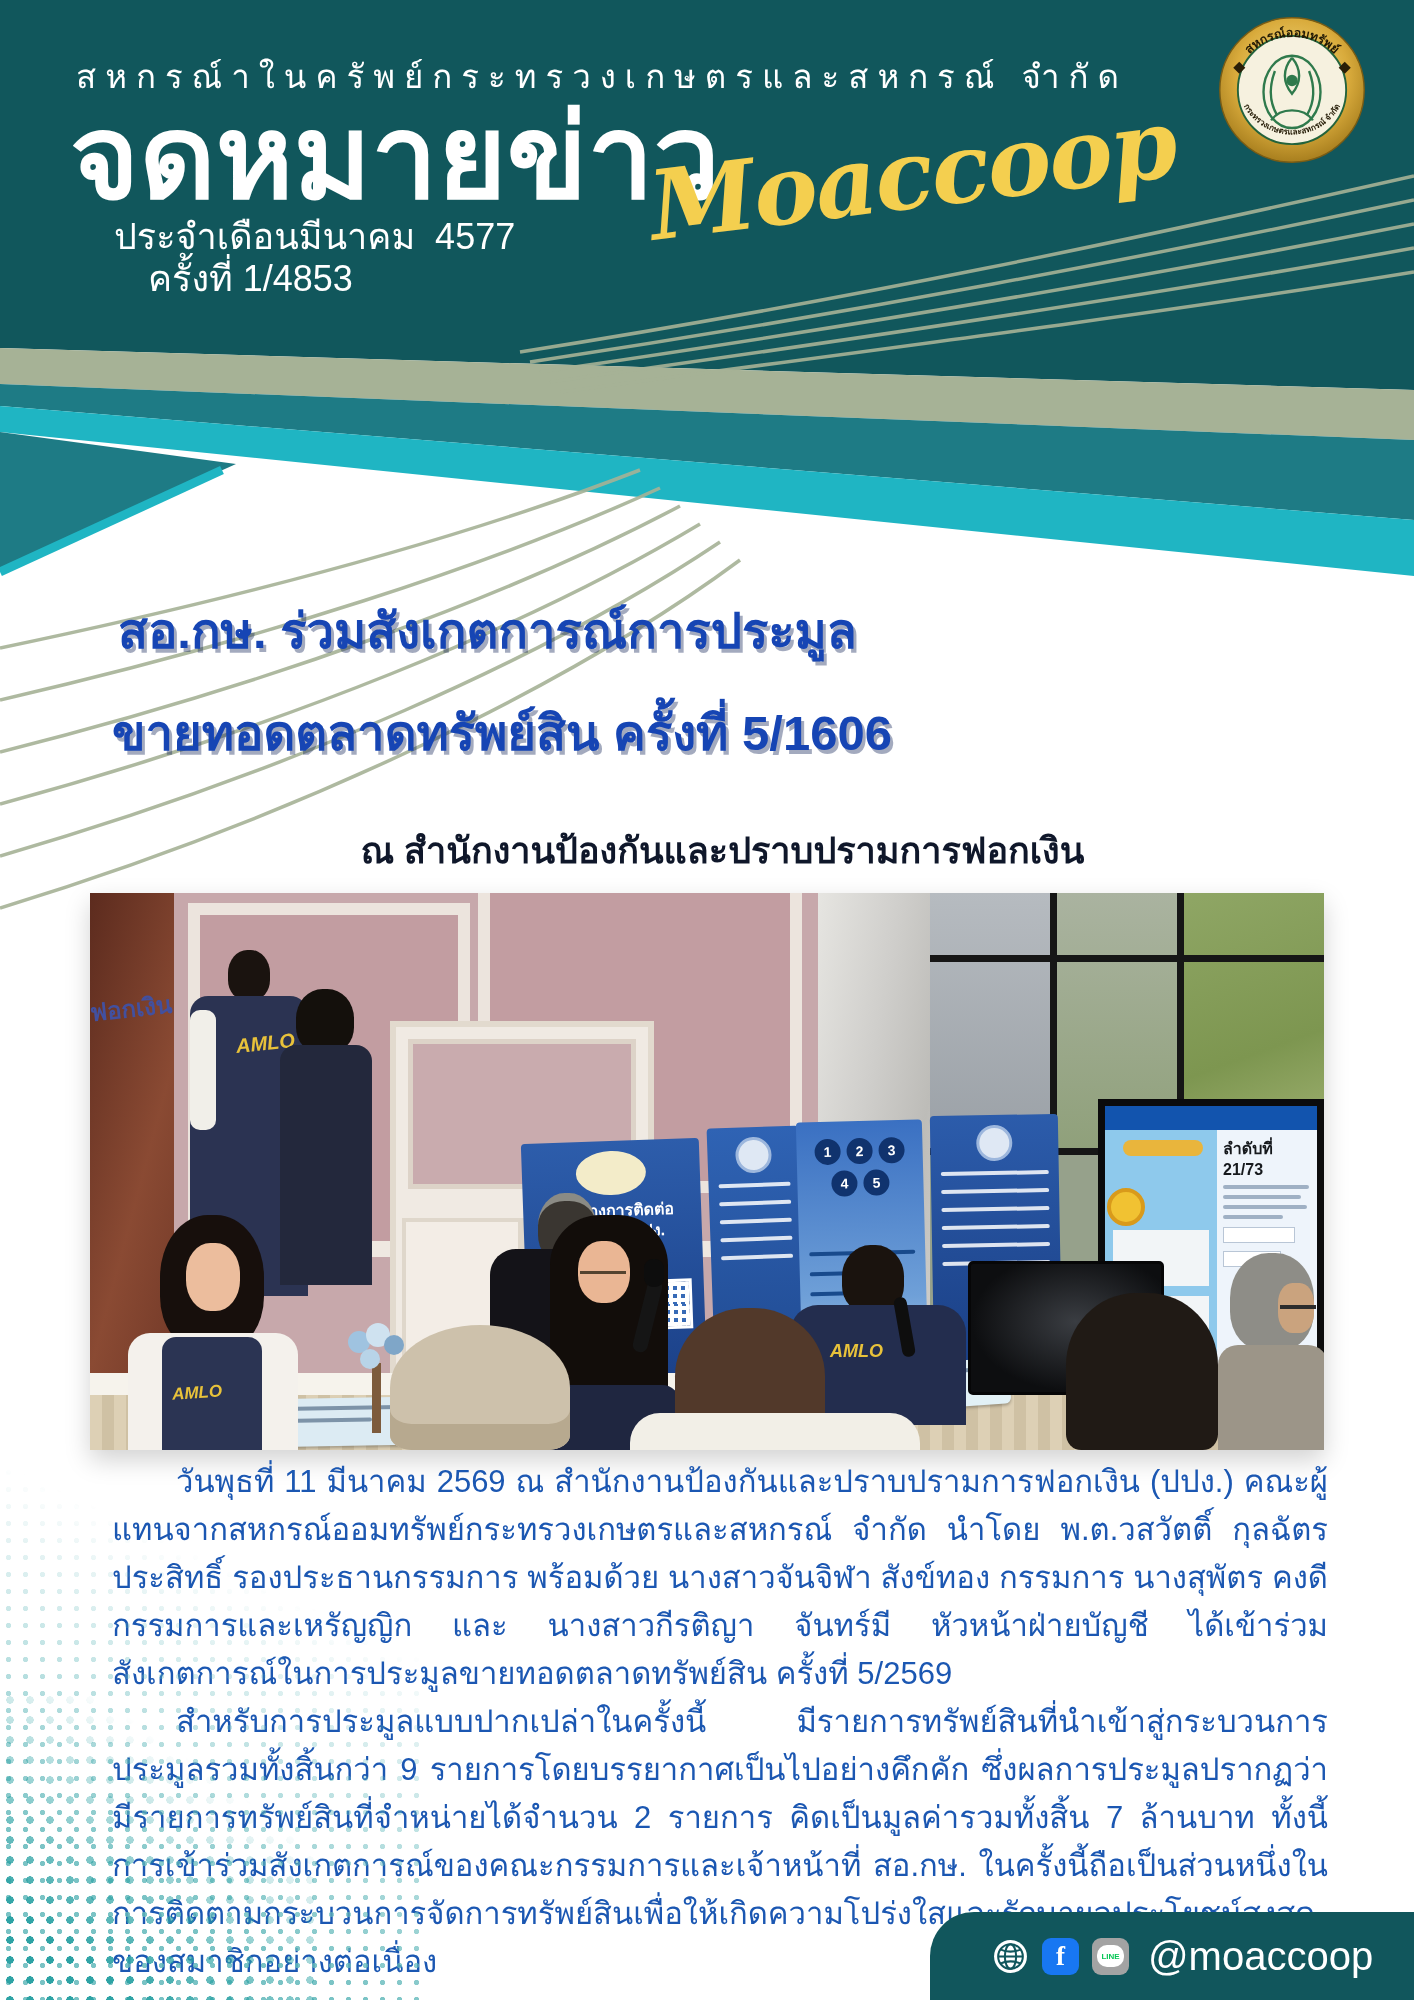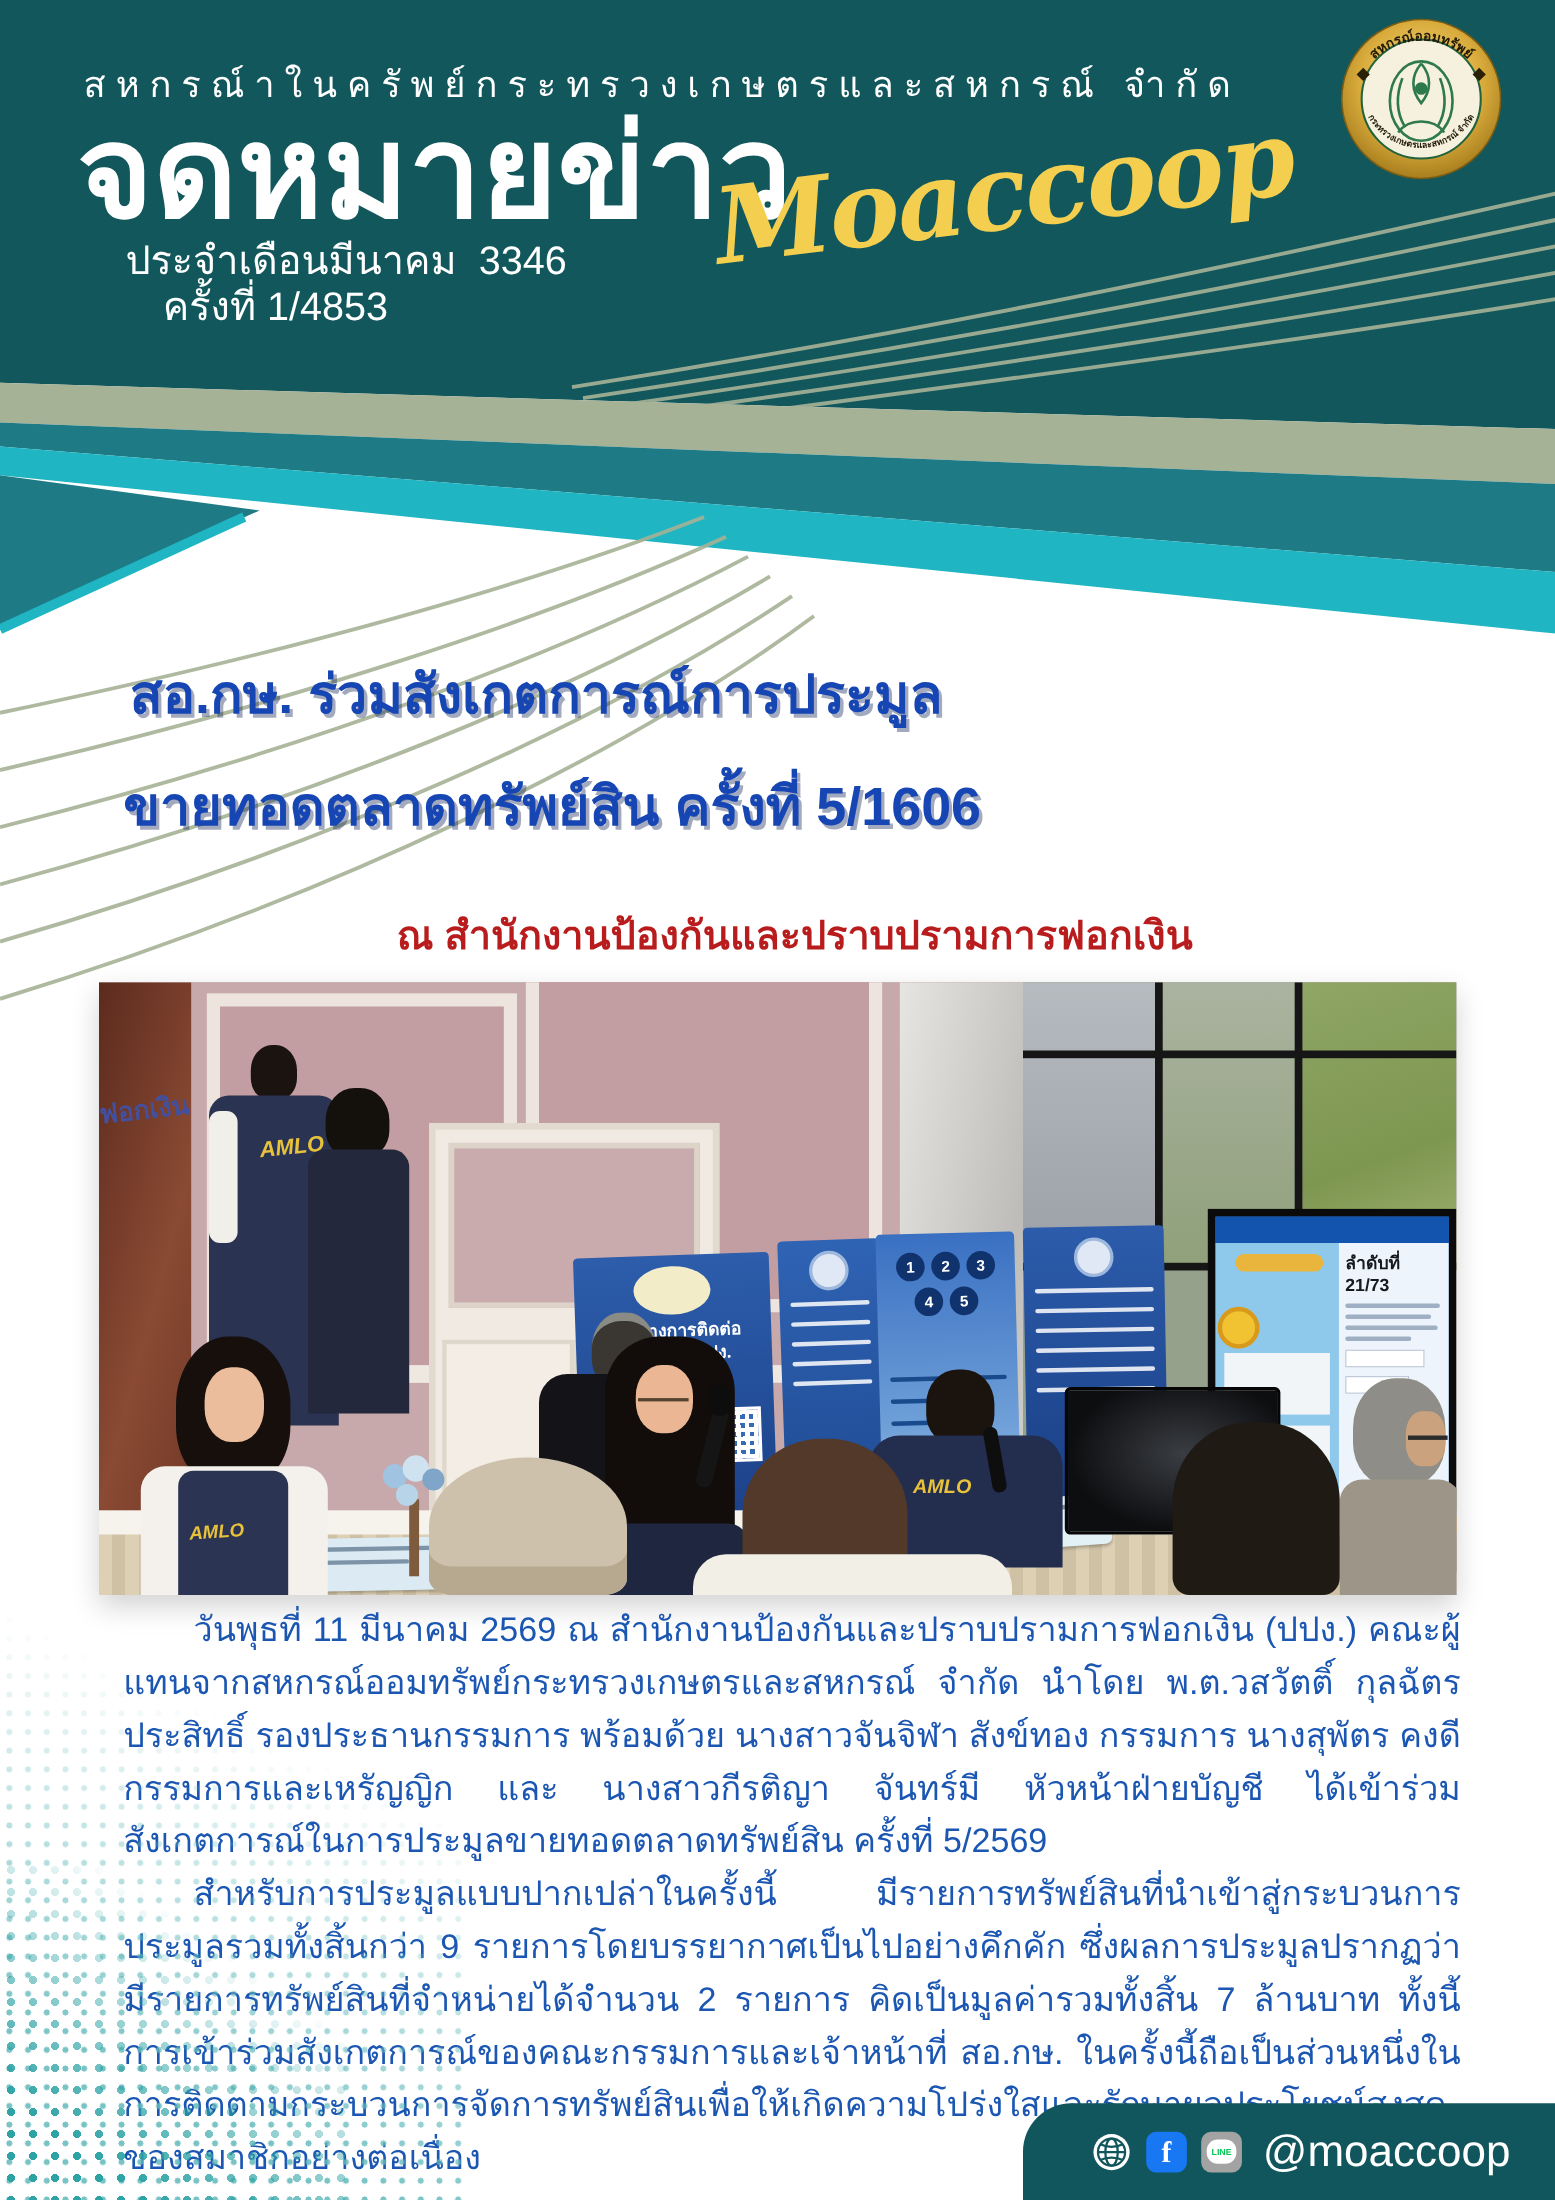--- a/index.html
+++ b/index.html
@@ -12,21 +12,21 @@
   .brand-script{left:648px;top:118px;color:#f4cf4f;font-size:96px;font-weight:700;font-style:italic;
                 font-family:"DejaVu Serif",serif;transform:rotate(-7deg);letter-spacing:-2px;white-space:nowrap;}
   .issue-month{left:114px;top:208px;color:#fff;font-size:36px;white-space:pre;}
   .issue-no{left:148px;top:250px;color:#fff;font-size:36px;white-space:pre;}
   .seal{left:1216px;top:14px;width:152px;height:152px;}
   
   .hl{color:#1645b4;font-weight:800;font-size:49px;white-space:nowrap;
       text-shadow:3px 4px 0 rgba(13,32,84,0.38);}
   .hl1{left:118px;top:592px;}
   .hl2{left:112px;top:694px;}
-  .hl-loc{left:0;right:0;top:822px;text-align:center;color:#b91c1c;font-size:36px;font-weight:700;padding-left:31px;}
+  .hl-loc{left:0;right:0;top:822px;text-align:center;color:#0f172a;font-size:36px;font-weight:700;padding-left:31px;}
   
   .photo{left:90px;top:893px;width:1234px;height:557px;background:#b9a3a6;overflow:hidden;
          box-shadow:0 10px 24px rgba(0,0,0,0.18);}
   .photo .abs{position:absolute;}
   .ph-wood{left:0;top:0;width:84px;height:100%;background:linear-gradient(105deg,#5c2b1e,#8a4a33 55%,#6e3626);}
   .ph-sign{left:0px;top:96px;color:#42509f;font-size:24px;font-weight:700;transform:rotate(-6deg);}
   .ph-wall{left:84px;top:0;width:644px;height:100%;background:#c7a8ab;}
   .ph-panel1{left:14px;top:10px;width:258px;height:330px;border:12px solid #ece4dd;background:#c29da1;}
   .ph-panel2{left:304px;top:-14px;width:300px;height:290px;border:12px solid #ece4dd;background:#c29da1;}
   .ph-rail{left:0;top:348px;width:100%;height:16px;background:#efe8e1;}
@@ -128,21 +128,21 @@
       <path d="M0,752 C270,684 510,596 680,506"></path>
       <path d="M0,804 C280,728 530,626 700,524"></path>
       <path d="M0,856 C290,772 550,656 720,542"></path>
       <path d="M0,908 C300,816 570,686 740,560"></path>
     </g>
   </svg>
 
   <div class="abs org-line">สหกรณ์าในครัพย์กระทรวงเกษตรและสหกรณ์ จำกัด</div>
   <h1 class="abs mast-title" style="margin:16px;">จดหมายข่าว</h1>
   <div class="abs brand-script">Moaccoop</div>
-  <div class="abs issue-month">ประจำเดือนมีนาคม  3346</div>
+  <div class="abs issue-month">ประจำเดือนมีนาคม  4577</div>
   <div class="abs issue-no">ครั้งที่ 1/4853</div>
 
   <svg class="abs seal" viewBox="0 0 160 160">
     <defs>
       <radialGradient id="gold" cx="50%" cy="40%" r="65%">
         <stop offset="0%" stop-color="#f6e08a"></stop>
           <stop offset="60%" stop-color="#d9ab3c"></stop>
         <stop offset="100%" stop-color="#9c7417"></stop>
       </radialGradient>
       <path id="arcT" d="M 16,88 A 64,64 0 0 1 144,88" fill="none"></path>

